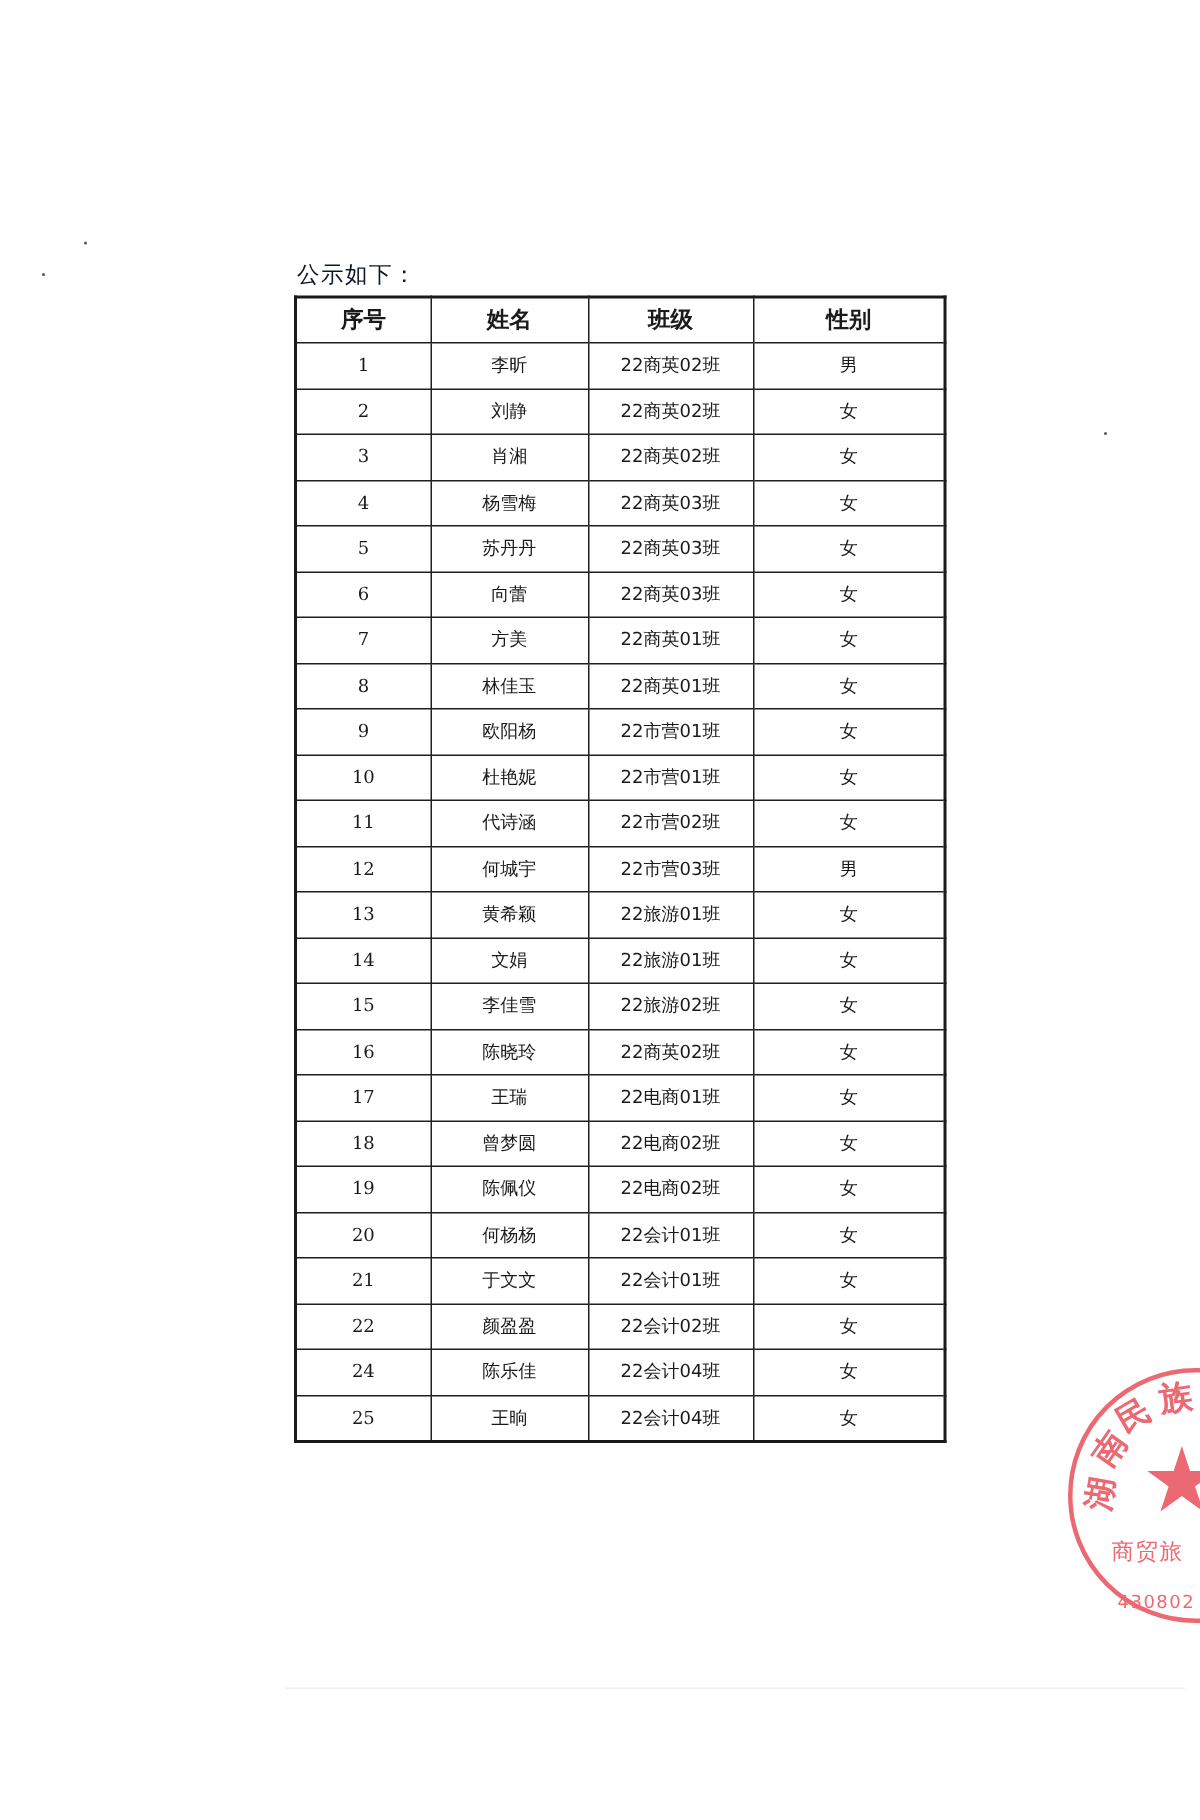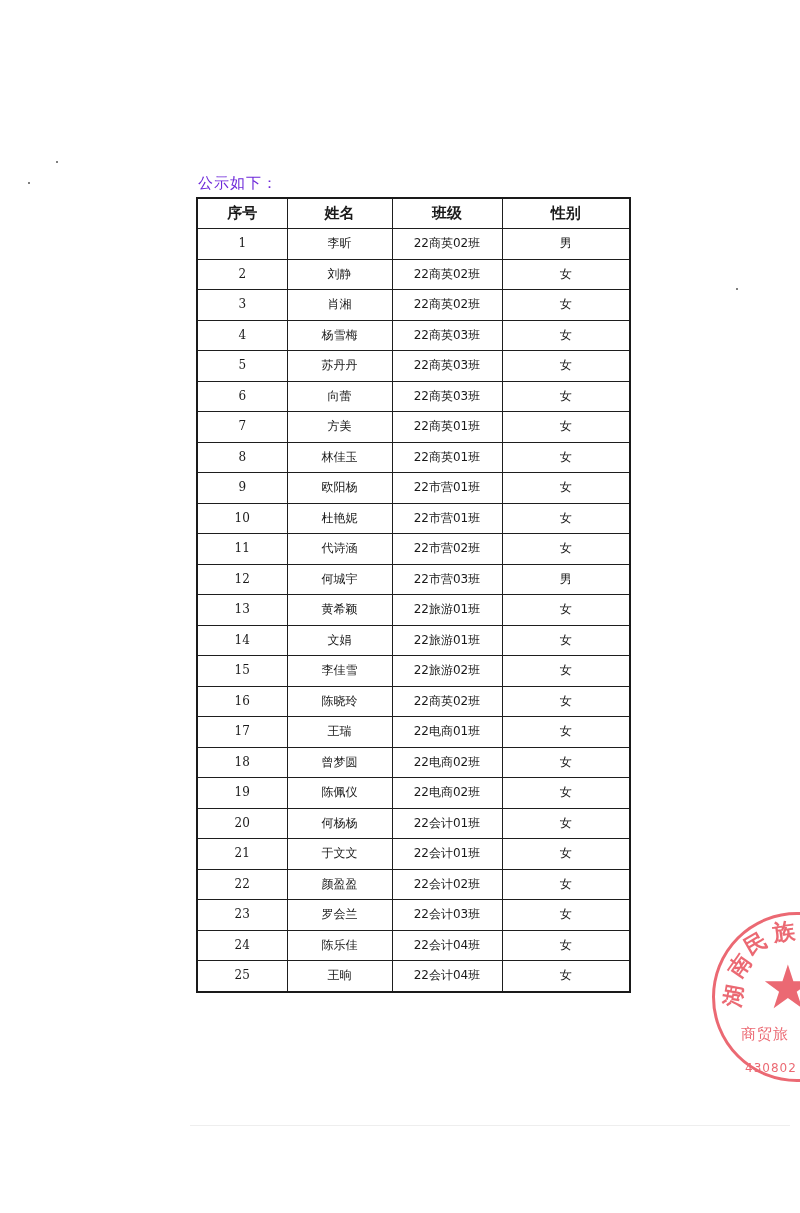--- a/index.html
+++ b/index.html
@@ -2,21 +2,21 @@
 <html><head>
 <meta charset="utf-8">
 <style>
   html, body { margin:0; padding:0; }
   body {
     width:800px; height:1213px; background:#ffffff; position:relative; overflow:hidden;
     font-family: "DejaVu Serif", "Liberation Serif", serif; color:#1a1a1a;
   }
   .intro {
     position:absolute; left:198px; top:174px; font-size:15px; letter-spacing:1px;
-    font-family: "DejaVu Sans", "Liberation Sans", sans-serif; color:#6d28d9;
+    font-family: "DejaVu Sans", "Liberation Sans", sans-serif; color:#0f172a;
   }
   table.roster {
     position:absolute; left:196px; top:197px; width:433px;
     border-collapse:collapse; table-layout:fixed;
     border:2px solid #1a1a1a;
   }
   table.roster th, table.roster td {
     border:1.5px solid #1e1e1e; text-align:center; padding:0;
     font-size:12px; height:29.5px; line-height:29px;
   }
@@ -191,26 +191,20 @@
         <td class="cls">22会计01班</td>
         <td class="gender">女</td>
       </tr>
       <tr>
         <td class="num">22</td>
         <td class="name">颜盈盈</td>
         <td class="cls">22会计02班</td>
         <td class="gender">女</td>
       </tr>
       <tr>
-        <td class="num">23</td>
-        <td class="name">罗会兰</td>
-        <td class="cls">22会计03班</td>
-        <td class="gender">女</td>
-      </tr>
-      <tr>
         <td class="num">24</td>
         <td class="name">陈乐佳</td>
         <td class="cls">22会计04班</td>
         <td class="gender">女</td>
       </tr>
       <tr>
         <td class="num">25</td>
         <td class="name">王晌</td>
         <td class="cls">22会计04班</td>
         <td class="gender">女</td>

